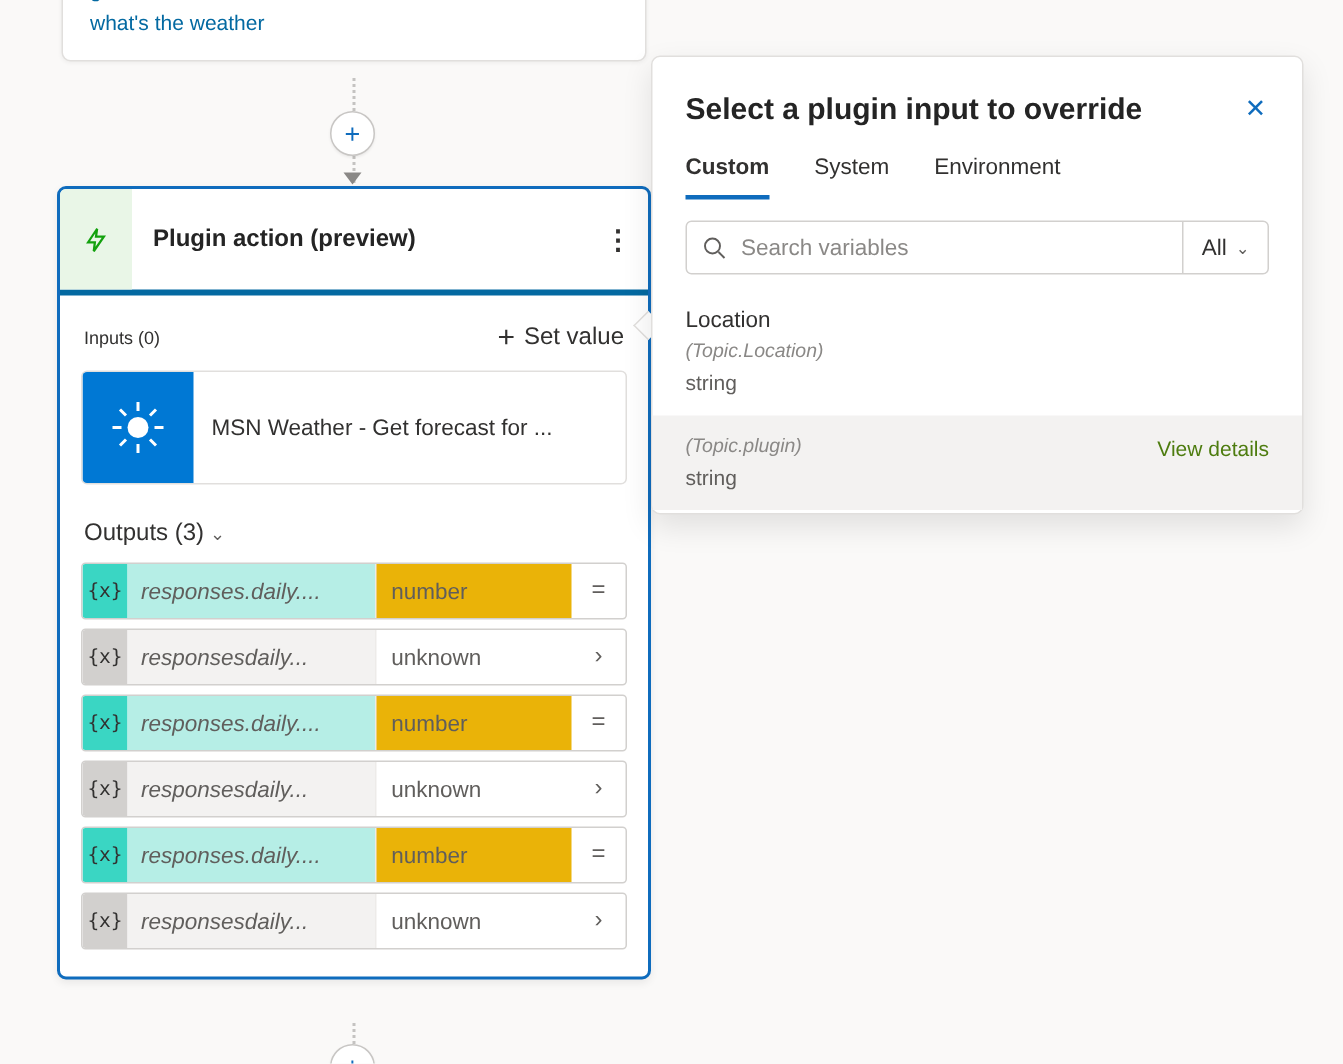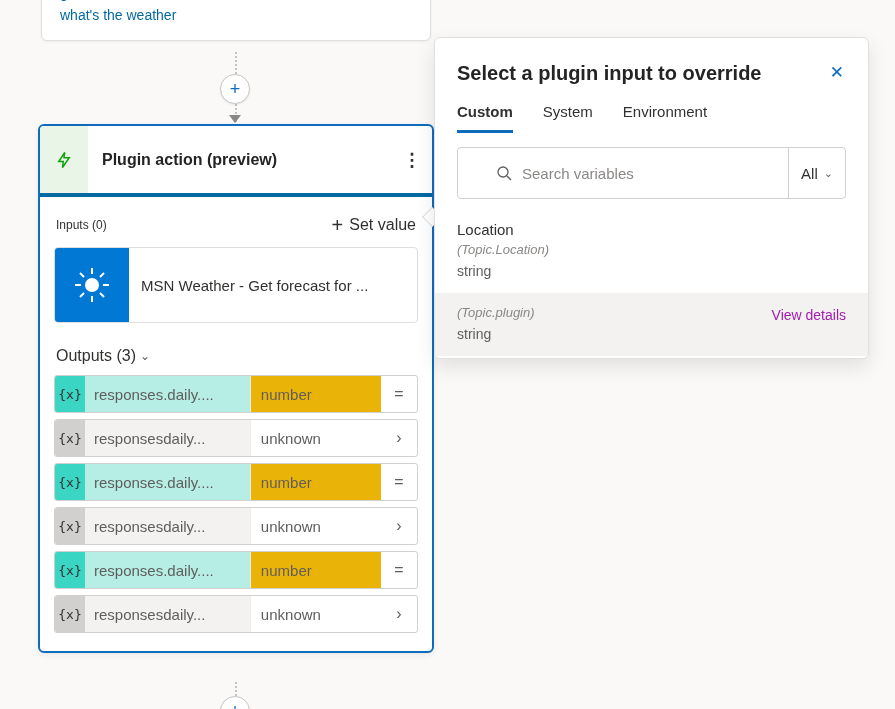--- a/index.html
+++ b/index.html
@@ -192,20 +192,21 @@
   .name {
     flex: 1.2;
     display: flex;
     align-items: center;
     padding: 0 9px;
     font-size: 15px;
     color: #605e5c;
     white-space: nowrap;
     overflow: hidden;
     text-overflow: ellipsis;
+    font-style: italic;
   }
   .type {
     flex: 0.9;
     display: flex;
     align-items: center;
     padding: 0 10px;
     font-size: 15px;
     color: #605e5c;
     border-left: 1px solid #edebe9;
   }
@@ -285,24 +286,23 @@
   .tab.active {
     font-weight: 600;
     border-bottom: 3px solid #0f6cbd;
     margin-bottom: -1px;
   }
 
   .search-row {
     display: flex;
     border: 1px solid #d2d0ce;
     border-radius: 4px;
-    height: 52px;
+    height: 36px;
     align-items: stretch;
     margin-bottom: 10px;
-    padding-left: 28px;
   }
   .search-box {
     flex: 1;
     display: flex;
     align-items: center;
     padding: 0 10px;
     gap: 8px;
   }
   .search-box input {
     border: none;
@@ -333,21 +333,21 @@
   }
   .var-item.selected { background: #f3f2f1; }
   .var-name { font-size: 15px; color: #323130; margin-bottom: 4px; }
   .var-path { font-size: 13px; font-style: italic; color: #8a8886; margin-bottom: 6px; }
   .var-type { font-size: 14px; color: #605e5c; }
   .view-details {
     position: absolute;
     right: 22px;
     top: 14px;
     font-size: 14px;
-    color: #a21caf;
+    color: #4d7c0f;
     cursor: pointer;
   }
 
   
   .notch {
     position: absolute;
     left: 425px;
     top: 210px;
     width: 14px;
     height: 14px;

